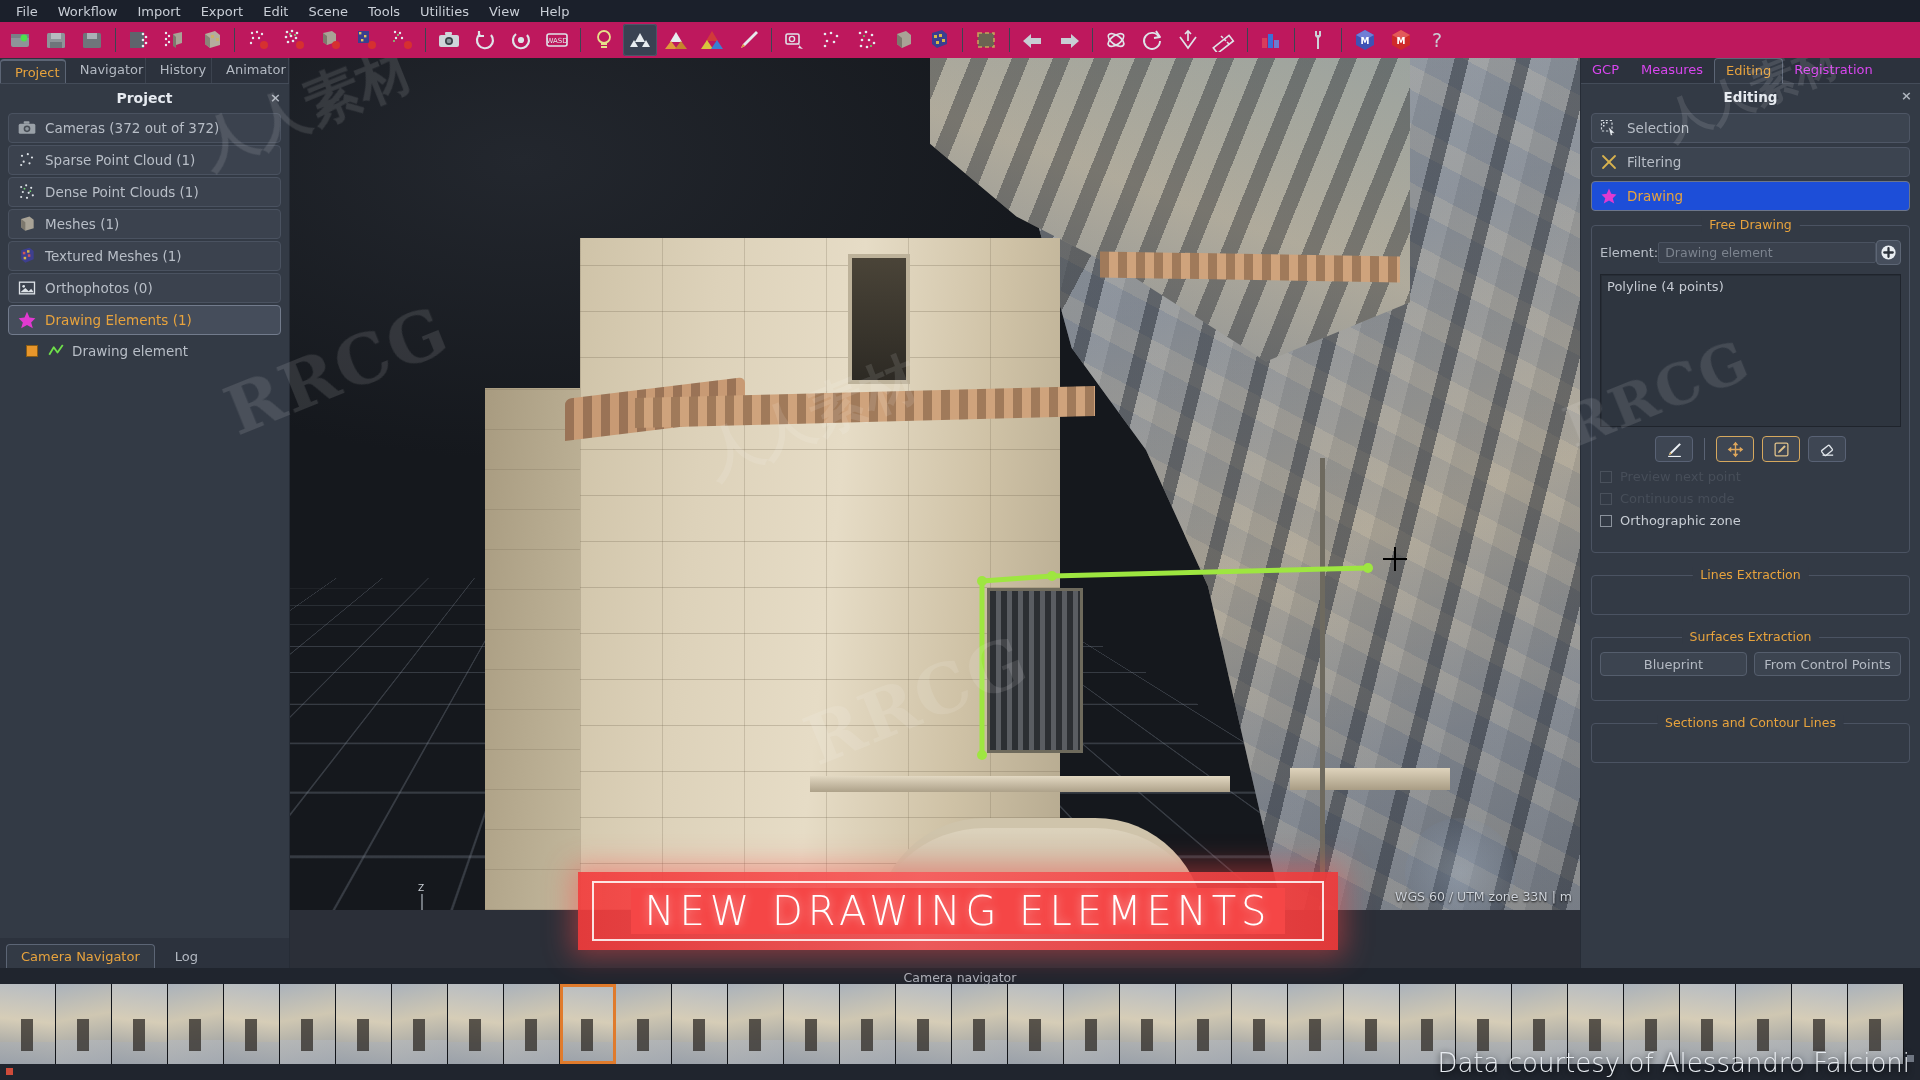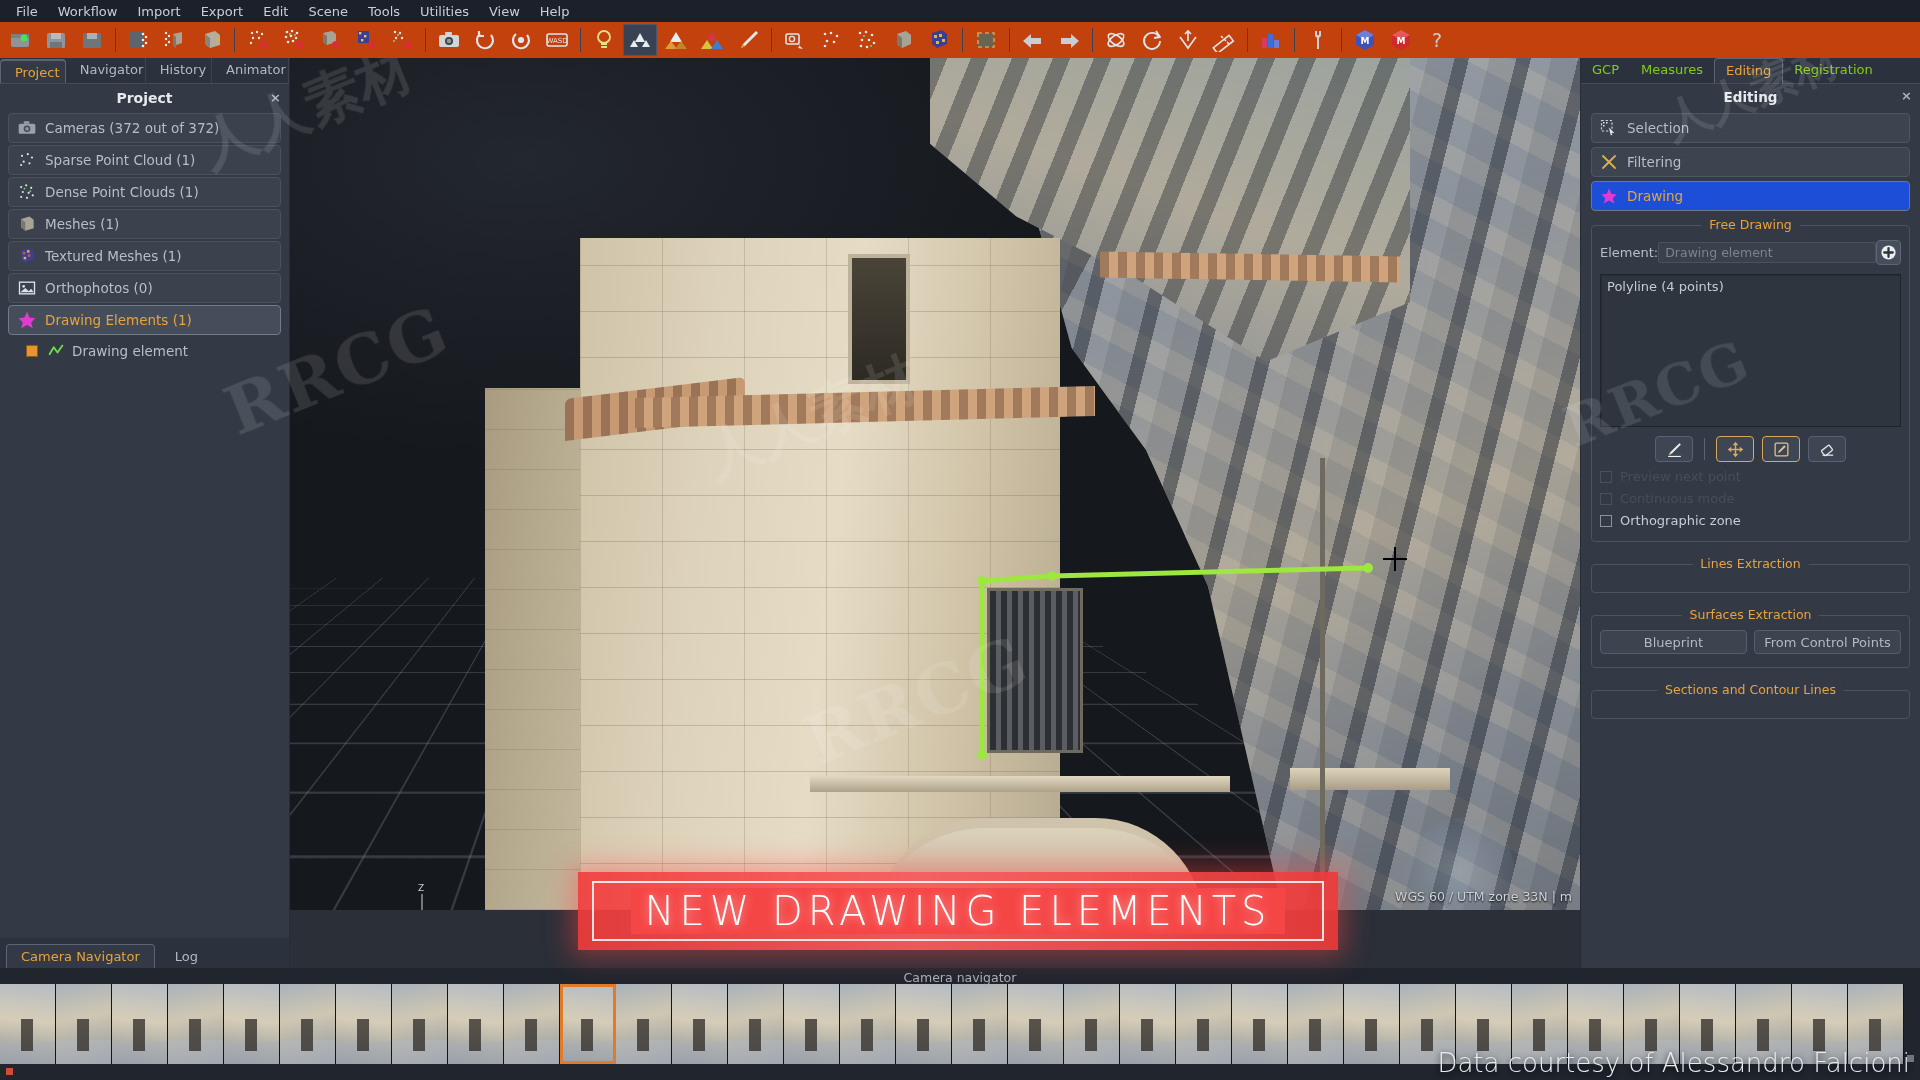--- a/index.html
+++ b/index.html
@@ -4,21 +4,21 @@
 <style>
   * { margin:0; padding:0; box-sizing:border-box; }
   html,body { width:1920px; height:1080px; overflow:hidden; background:#2b2f38; }
   body { font-family:"DejaVu Sans", sans-serif; font-size:13px; color:#c8cdd4; -webkit-font-smoothing:antialiased; }
 
   
   #menubar { position:absolute; left:0; top:0; width:1920px; height:22px; background:#1b202b; display:flex; align-items:center; padding-left:6px; z-index:50; }
   .menu-item { padding:2px 10px; font-size:13px; color:#c9ced6; cursor:default; white-space:nowrap; }
 
   
-  #toolbar { position:absolute; left:0; top:22px; width:1920px; height:36px; background:#c2410c; display:flex; align-items:center; padding-left:2px; z-index:50; }
+  #toolbar { position:absolute; left:0; top:22px; width:1920px; height:36px; background:#be185d; display:flex; align-items:center; padding-left:2px; z-index:50; }
   .tb-btn { width:34px; height:32px; margin:0 1px; display:flex; align-items:center; justify-content:center; border-radius:3px; position:relative; }
   .tb-btn.active { background:#394252; box-shadow:inset 0 0 0 1px #4c5668; }
   .tb-sep { width:1px; height:24px; background:#3c4452; margin:0 5px; }
   .tb-ico { width:24px; height:24px; display:block; }
 
   
   #leftpanel { position:absolute; left:0; top:58px; width:290px; height:880px; background:#333a45; border-right:1px solid #262c36; z-index:20; }
   #left-tabs { display:flex; height:26px; background:#2c323d; border-bottom:1px solid #444c59; overflow:hidden; }
   .ltab { padding:4px 14px 3px 14px; font-size:13px; color:#b3b9c2; border-right:1px solid #3c434f; white-space:nowrap; overflow:hidden; }
   .ltab.active { background:#333a45; color:#e8a33d; border-top:2px solid #5c6575; border-left:1px solid #5c6575; border-right:1px solid #5c6575; border-radius:4px 4px 0 0; margin-top:1px; }
@@ -108,28 +108,28 @@
      background:linear-gradient(90deg, rgba(242,60,60,.92) 0%, rgba(246,92,92,.95) 45%, rgba(240,58,58,.92) 100%);
      box-shadow:0 0 26px 6px rgba(255,70,70,.45); display:flex; align-items:center; justify-content:center; }
   #banner:before { content:""; position:absolute; left:14px; top:9px; right:14px; bottom:9px; border:2px solid rgba(255,255,255,.85); }
   #banner span { font-family:"DejaVu Sans", sans-serif; font-size:40px; letter-spacing:5px; color:#fff;
      font-weight:300; text-shadow:0 0 10px rgba(255,255,255,.6); position:relative; z-index:2;
      background:linear-gradient(90deg, rgba(245,70,70,1) 0 52%, rgba(245,70,70,1) 52%); padding:0 14px; }
 
   
   #rightpanel { position:absolute; left:1580px; top:58px; width:340px; height:1022px; background:#333a45; border-left:1px solid #262c36; z-index:20; }
   #right-tabs { display:flex; height:26px; background:#2c323d; border-bottom:1px solid #444c59; }
-  .rtab { padding:4px 11px 3px 11px; font-size:13px; color:#84cc16; white-space:nowrap; }
+  .rtab { padding:4px 11px 3px 11px; font-size:13px; color:#d946ef; white-space:nowrap; }
   .rtab.active { background:#333a45; color:#e8a33d; border:1px solid #5c6575; border-bottom:none; border-radius:4px 4px 0 0; }
   #right-title { text-align:center; font-size:13.5px; font-weight:bold; color:#e6eaf0; padding:5px 0 4px 0; position:relative; }
   #right-close { position:absolute; right:8px; top:4px; font-size:13px; color:#aeb4bd; }
   .rbtn-big { height:30px; margin:4px 10px; border-radius:4px; background:#3c4450; border:1px solid #4e5car; border:1px solid #4e5665; display:flex; align-items:center; padding-left:8px; font-size:13.5px; color:#b8bec7; }
   .rbtn-big .ic { width:18px; height:18px; margin-right:9px; }
 
-  .group { margin:10px 10px 0 10px; border:1px solid #4b5362; border-radius:4px; padding:14px 8px 13px 8px; position:relative; }
+  .group { margin:10px 10px 0 10px; border:1px solid #4b5362; border-radius:4px; padding:14px 8px 24px 8px; position:relative; }
   .group-title { position:absolute; top:-9px; left:50%; transform:translateX(-50%); background:#333a45; padding:0 8px; color:#e8a33d; font-size:12.5px; white-space:nowrap; }
   .row { display:flex; align-items:center; }
   .lbl { font-size:13px; color:#b8bec7; }
   .inp { flex:1; height:21px; background:#3a414d; border:1px solid #4a5260; border-radius:2px; padding:0 6px; font-size:12.5px; color:#7c838e; display:flex; align-items:center; }
   .plusbtn { width:25px; height:25px; border-radius:4px; background:#464e5c; border:1px solid #5d6675; display:flex; align-items:center; justify-content:center; }
   .listbox { margin-top:9px; height:153px; background:#2e353f; border:1px solid #1f242c; box-shadow:inset 1px 1px 0 #272d36; padding:4px 6px; font-size:13px; color:#c5cad2; }
   .toolrow { display:flex; align-items:center; justify-content:center; gap:8px; margin-top:9px; }
   .tool { width:38px; height:26px; border-radius:4px; background:#3f4插; background:#3f4椅; background:#3e4653; border:1px solid #596275; display:flex; align-items:center; justify-content:center; }
   .tool.hl { border-color:#d6a85e; }
   .toolsep { width:1px; height:22px; background:#5a6374; margin:0 3px; }

